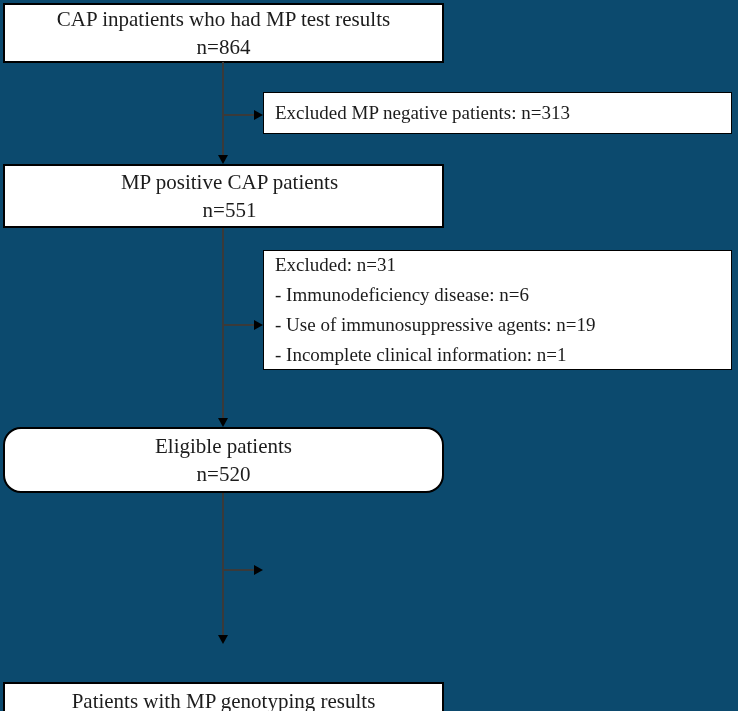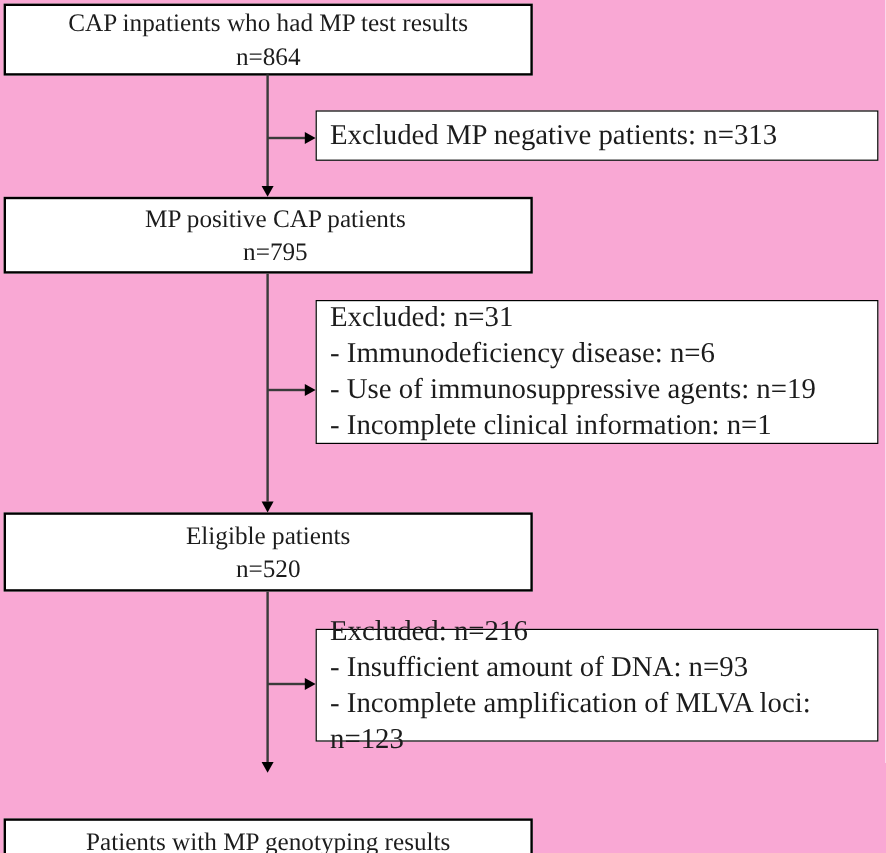--- a/index.html
+++ b/index.html
@@ -4,21 +4,21 @@
 <style>
   html, body {
     margin: 0;
     padding: 0;
     background: #ffffff;
   }
   #canvas {
     position: relative;
     width: 738px;
     height: 711px;
-    background: #f9a8d4;
+    background: #0c4a6e;
     font-family: "Liberation Serif", serif;
     color: #1c1c1c;
     overflow: hidden;
   }
   .main-box {
     position: absolute;
     left: 3px;
     width: 441px;
     box-sizing: border-box;
     border: 2px solid #000000;
@@ -26,34 +26,34 @@
     display: flex;
     flex-direction: column;
     justify-content: center;
     align-items: center;
     text-align: center;
     font-size: 21px;
     line-height: 28px;
   }
   #main-box-1 { top: 3px;   height: 60px; }
   #main-box-2 { top: 164px; height: 64px; padding-left: 12px; }
-  #main-box-3 { top: 427px; height: 66px; }
+  #main-box-3 { top: 427px; height: 66px; border-radius: 18px; }
   #main-box-4 { top: 682px; height: 65px; }
 
   .exc-box {
     position: absolute;
     left: 263px;
     width: 469px;
     box-sizing: border-box;
     border: 1.5px solid #000000;
     background: #ffffff;
     display: flex;
     flex-direction: column;
     justify-content: center;
-    font-size: 24px;
+    font-size: 19px;
     line-height: 30px;
     padding-left: 11px;
     text-align: left;
   }
   #exc-box-1 { top: 92px;  height: 42px; }
   #exc-box-2 { top: 250px; height: 120px; }
   #exc-box-3 { top: 524px; height: 94px; }
 
   .vline {
     position: absolute;
@@ -107,21 +107,21 @@
 
 <div id="canvas">
 
   <div class="main-box" id="main-box-1">
     <div>CAP inpatients who had MP test results</div>
     <div>n=864</div>
   </div>
 
   <div class="main-box" id="main-box-2">
     <div>MP positive CAP patients</div>
-    <div>n=795</div>
+    <div>n=551</div>
   </div>
 
   <div class="main-box" id="main-box-3">
     <div>Eligible patients</div>
     <div>n=520</div>
   </div>
 
   <div class="main-box" id="main-box-4">
     <div>Patients with MP genotyping results</div>
     <div>n=304</div>
@@ -131,25 +131,20 @@
     <div>Excluded MP negative patients: n=313</div>
   </div>
 
   <div class="exc-box" id="exc-box-2">
     <div>Excluded: n=31</div>
     <div>- Immunodeficiency disease: n=6</div>
     <div>- Use of immunosuppressive agents: n=19</div>
     <div>- Incomplete clinical information: n=1</div>
   </div>
 
-  <div class="exc-box" id="exc-box-3">
-    <div>Excluded: n=216</div>
-    <div>- Insufficient amount of DNA: n=93</div>
-    <div>- Incomplete amplification of MLVA loci: n=123</div>
-  </div>
 
   <div class="vline" id="vline-1"></div>
   <div class="vline" id="vline-2"></div>
   <div class="vline" id="vline-3"></div>
 
   <div class="hline" id="hline-1"></div>
   <div class="hline" id="hline-2"></div>
   <div class="hline" id="hline-3"></div>
 
   <div class="arrow-down" id="arrow-down-1"></div>

